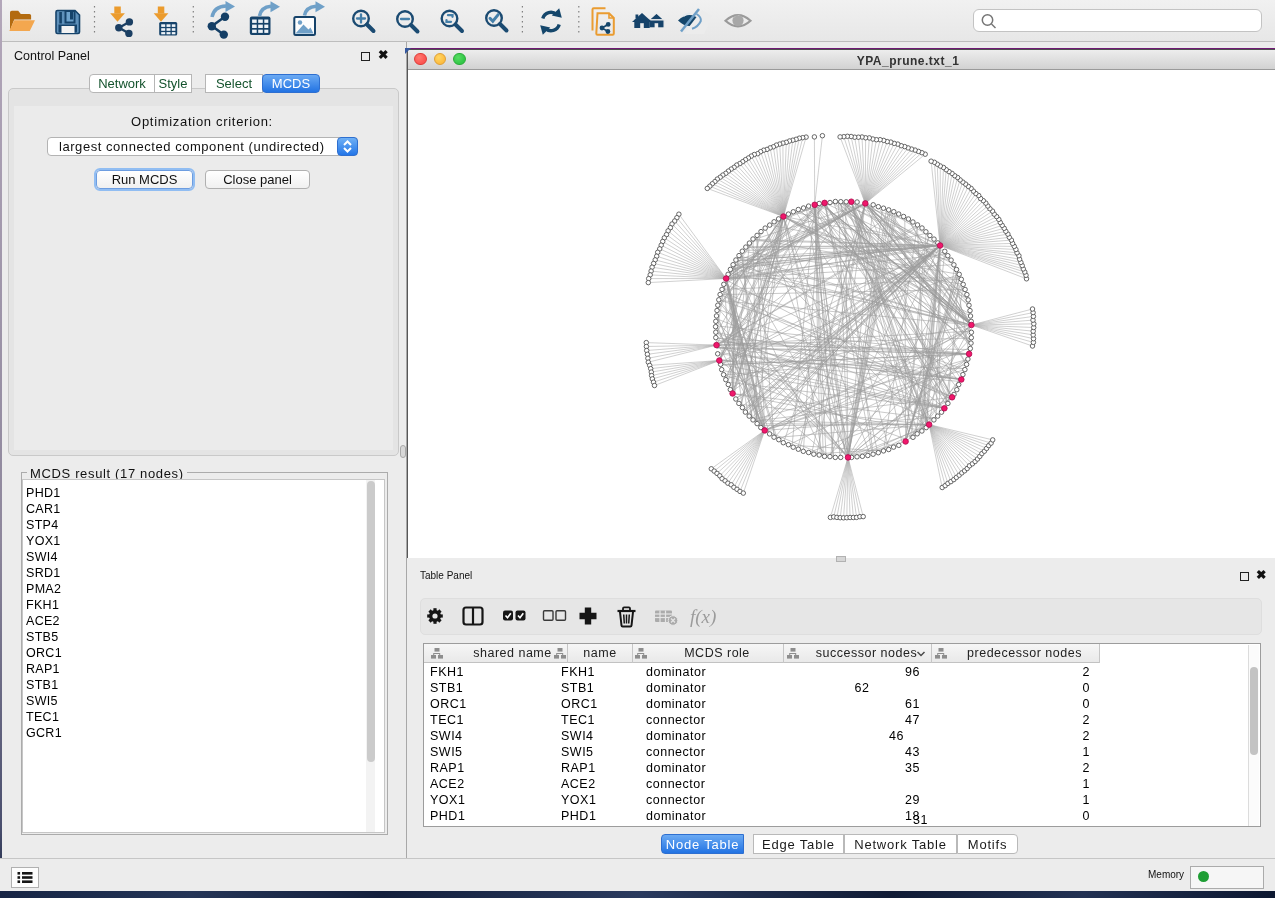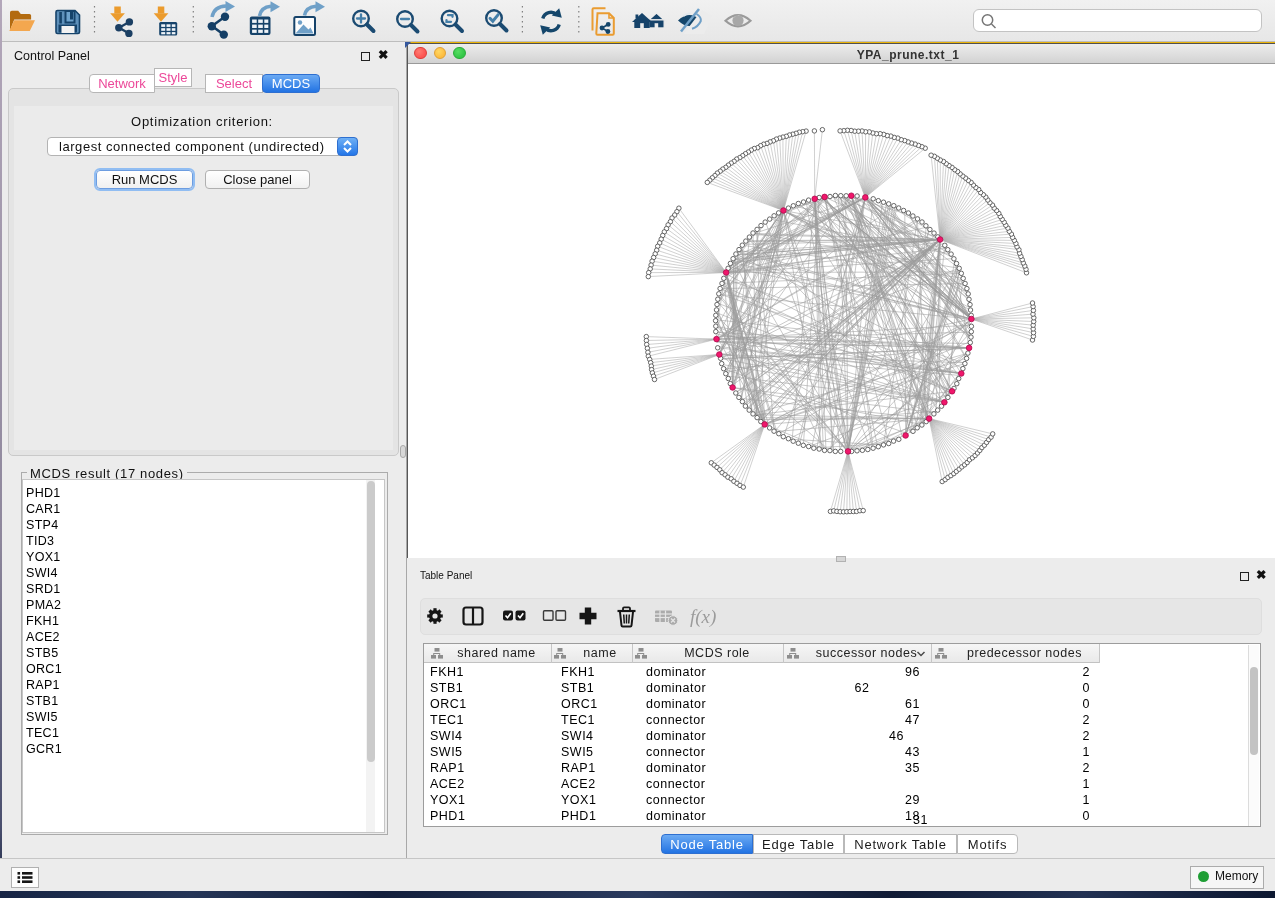--- a/index.html
+++ b/index.html
@@ -5,31 +5,31 @@
 * { margin:0; padding:0; box-sizing:border-box; }
 html,body { width:1275px; height:898px; overflow:hidden; }
 body { font-family:"Liberation Sans", sans-serif; background:#ececec; position:relative; }
 .abs { position:absolute; }
 .toolbar { left:0; top:0; width:1275px; height:42px; background:linear-gradient(#f1f1f1,#e7e7e7); border-bottom:1px solid #bdbdbd; }
 .searchbox { left:973px; top:9px; width:289px; height:23px; background:#fff; border:1px solid #c3c3c3; border-radius:6px; }
 .leftedge { left:0; top:0; width:2px; height:898px; background:linear-gradient(#b3a7ba,#8e879c 60%,#4a4f6e 92%,#16223f); }
 .ctl { left:2px; top:42px; width:398px; height:816px; background:#ececec; }
 .vsplit { left:400px; top:42px; width:7px; height:816px; background:#ececec; border-right:1px solid #a8a8a8; }
 .vsplit .knob { position:absolute; left:0px; top:403px; width:6px; height:13px; background:#d8d8d8; border:1px solid #aaa; border-radius:3px; }
-.netarea { left:407px; top:42px; width:868px; height:516px; background:#eab308; }
+.netarea { left:407px; top:48px; width:868px; height:516px; background:#701a75; }
 .netframe { position:absolute; left:0px; top:0.5px; width:868px; height:515.5px; border-top:1px solid #4f4f4f; border-left:1px solid #575757; background:#fff; }
 .titlebar { position:absolute; left:0; top:0; width:867px; height:20px; background:linear-gradient(#ededed,#d2d2d2); border-bottom:1px solid #9a9a9a; }
 .tl { position:absolute; top:3.2px; width:12.5px; height:12.5px; border-radius:50%; }
 .nettitle { position:absolute; top:4px; left:0; width:1000px; text-align:center; font-size:12px; letter-spacing:0.5px; font-weight:bold; color:#333; }
 .canvas { position:absolute; left:0; top:21px; width:867px; height:494px; background:#fff; }
 .hsplit { left:407px; top:558px; width:868px; height:8px; background:#ececec; }
 .tablepanel { left:407px; top:566px; width:868px; height:292px; background:#ececec; }
 .statusbar { left:0; top:858px; width:1275px; height:33px; background:#ececec; border-top:1px solid #c6c6c6; }
 .wall { left:0; top:891px; width:1275px; height:7px; background:linear-gradient(90deg,#162444,#253557 15%,#131f3c 30%,#2a3a5e 50%,#101b35 70%,#223153 85%,#0c1730); }
-.tab { position:absolute; top:0; height:19px; background:#fff; border:1px solid #b6b6b6; font-size:13px; color:#ec4899; text-align:center; line-height:17px; }
+.tab { position:absolute; top:0; height:19px; background:#fff; border:1px solid #b6b6b6; font-size:13px; color:#14532d; text-align:center; line-height:17px; }
 .tabsel { background:linear-gradient(#6baaf3,#2273e3); color:#fff; border-color:#2e6fd0;text-align:center; }
 .ctlbox { left:8px; top:88px; width:389px; height:368px; background:#e4e4e4; border:1px solid #c9c9c9; border-radius:5px; }
 .ctlinner { left:14px; top:106px; width:377px; height:344px; background:#ebebeb; }
 .optlabel { left:0px; top:114px; width:400px; text-align:center; font-size:13px; letter-spacing:0.7px; color:#111; }
 .dropdown { left:45px; top:137px; width:311px; height:19px; background:#fff; border:1px solid #b3b3b3; border-radius:4px; font-size:13px; letter-spacing:0.55px; color:#111; line-height:17px; padding-left:11px; }
 .ddbtn { left:335px; top:137px; width:21px; height:19px; background:linear-gradient(#6fb0f5,#2376e8); border-radius:4px; border:1px solid #2e6fd0; }
 .btn { position:absolute; height:19px; background:linear-gradient(#ffffff,#f0f0f0); border:1px solid #b0b0b0; border-radius:4px; font-size:13px; color:#111; text-align:center; line-height:17px; }
 .focusring { outline:2px solid #91bdf2; outline-offset:0px; border-color:#6d9de0; }
 .fieldset { left:19px; top:472px; width:367px; height:363px; border:1px solid #ababab; }
 .legend { left:25px; top:466px; background:#ececec; font-size:13px; letter-spacing:0.65px; color:#111; padding:0 3px; }
@@ -213,40 +213,39 @@
     </div>
 </div>
 <div class="abs leftedge"></div>
 <div class="abs ctl">
   <div class="abs" style="left:12px;top:7px;font-size:12.5px;color:#111;">Control Panel</div>
   <div class="abs" style="left:359px;top:10px;width:9px;height:9px;border:1.6px solid #222;"></div>
   <div class="abs" style="left:376px;top:5px;font-size:12.5px;font-weight:bold;color:#111;">✖</div>
   <div class="abs ctlbox" style="top:46px;left:6px;width:391px;height:368px;"></div>
   <div class="abs ctlinner" style="top:64px;left:12px;width:379px;height:344px;"></div>
   <div class="abs tab" style="left:87px;top:32px;width:66px;border-radius:4px 0 0 4px;">Network</div>
-  <div class="abs tab" style="left:152px;top:26px;width:38px;">Style</div>
+  <div class="abs tab" style="left:152px;top:32px;width:38px;">Style</div>
   <div class="abs tab" style="left:203px;top:32px;width:58px;">Select</div>
   <div class="abs tab tabsel" style="left:260px;top:32px;width:58px;border-radius:4px;">MCDS</div>
   <div class="abs dropdown" style="top:95px;">largest connected component (undirected)</div>
   <div class="abs optlabel" style="top:72px;">Optimization criterion:</div>
   <div class="abs ddbtn" style="top:95px;">
     <svg width="19" height="17" xmlns="http://www.w3.org/2000/svg">
         <polyline points="6,7 9.5,3.5 13,7" fill="none" stroke="#fff" stroke-width="2"></polyline>
         <polyline points="6,10 9.5,13.5 13,10" fill="none" stroke="#fff" stroke-width="2"></polyline>
       </svg>
   </div>
   <div class="abs btn focusring" style="left:94px;top:128px;width:97px;">Run MCDS</div>
   <div class="abs btn" style="left:203px;top:128px;width:105px;">Close panel</div>
   <div class="abs fieldset" style="top:430px;"></div>
   <div class="abs legend" style="top:424px;">MCDS result (17 nodes)</div>
   <div class="abs listbox" style="top:437px;padding-top:5px;padding-left:0px;">
     <div>PHD1</div>
       <div>CAR1</div>
       <div>STP4</div>
-      <div>TID3</div>
       <div>YOX1</div>
       <div>SWI4</div>
       <div>SRD1</div>
       <div>PMA2</div>
       <div>FKH1</div>
       <div>ACE2</div>
       <div>STB5</div>
       <div>ORC1</div>
       <div>RAP1</div>
       <div>STB1</div>
@@ -1238,21 +1237,21 @@
               <rect x="14" y="11" width="5" height="3.6"></rect>
               <path d="M12.5,7.6 v1.5 h-3.3 v2 h1 v-1.1 h5 v1.1 h1 v-2 h-3.7 v-1.5 z"></path>
             </g>
           <use href="#sm1" x="123"></use>
           <use href="#sm1" x="204"></use>
           <use href="#sm1" x="356"></use>
           <use href="#sm1" x="504"></use>
         </g>
         <polyline points="493.5,8 497,11.5 500.5,8" fill="none" stroke="#4a4a4a" stroke-width="1.5"></polyline>
       </svg>
-      <div class="th" style="left:0;width:128px;padding-left:18px;">shared name</div>
+      <div class="th" style="left:16px;width:128px;padding-left:18px;">shared name</div>
       <div class="th" style="left:128px;width:81px;padding-left:16px;">name</div>
       <div class="th" style="left:209px;width:151px;padding-left:18px;">MCDS role</div>
       <div class="th" style="left:360px;width:148px;padding-left:18px;">successor nodes</div>
       <div class="th" style="left:508px;width:168px;padding-left:18px;">predecessor nodes</div>
     </div>
     <div class="row" style="top:20px;">
         <div class="cell" style="left:6px;">FKH1</div>
         <div class="cell" style="left:137px;">FKH1</div>
         <div class="cell" style="left:222px;">dominator</div>
         <div class="cell num" style="left:380px;width:116px;">96</div>
@@ -1318,35 +1317,35 @@
         <div class="cell" style="left:6px;">PHD1</div>
         <div class="cell" style="left:137px;">PHD1</div>
         <div class="cell" style="left:222px;">dominator</div>
         <div class="cell num" style="left:380px;width:116px;">18</div>
         <div class="cell num" style="left:540px;width:126px;">0</div>
       </div>
     <div class="tscroll"></div>
     <div class="tthumb"></div>
   </div>
   <div class="abs btabs">
-    <div class="btab btabsel" style="left:254px;width:92px;border-radius:4px 0 0 4px;">Node Table</div>
+    <div class="btab btabsel" style="left:254px;width:83px;border-radius:4px 0 0 4px;">Node Table</div>
     <div class="btab" style="left:346px;width:91px;">Edge Table</div>
     <div class="btab" style="left:437px;width:113px;">Network Table</div>
     <div class="btab" style="left:550px;width:61px;border-radius:0 4px 4px 0;">Motifs</div>
   </div>
 </div>
 <div class="abs statusbar">
   <div class="abs" style="left:11px;top:8px;width:28px;height:21px;background:#fdfdfd;border:1px solid #b0b0b0;"></div>
   <svg class="icon" style="left:11px;top:8px;" width="28" height="21" xmlns="http://www.w3.org/2000/svg">
     <g fill="#161616">
       <rect x="6.5" y="5" width="2.6" height="2.6"></rect>
         <rect x="6.5" y="9.2" width="2.6" height="2.6"></rect>
         <rect x="6.5" y="13.4" width="2.6" height="2.6"></rect>
       <rect x="11" y="5" width="10.5" height="2.6"></rect>
         <rect x="11" y="9.2" width="10.5" height="2.6"></rect>
         <rect x="11" y="13.4" width="10.5" height="2.6"></rect>
     </g>
   </svg>
   <div class="abs" style="left:1190px;top:7px;width:74px;height:23px;background:#f6f6f6;border:1px solid #ababab;"></div>
   <div class="abs" style="left:1198px;top:12px;width:11px;height:11px;border-radius:50%;background:#1f9e35;"></div>
-  <div class="abs" style="left:1215px;top:10px;font-size:12px;color:#111;">Memory</div>
+  <div class="abs" style="left:1148px;top:10px;font-size:10px;color:#111;">Memory</div>
 </div>
 <div class="abs wall"></div>
 
 </body></html>

